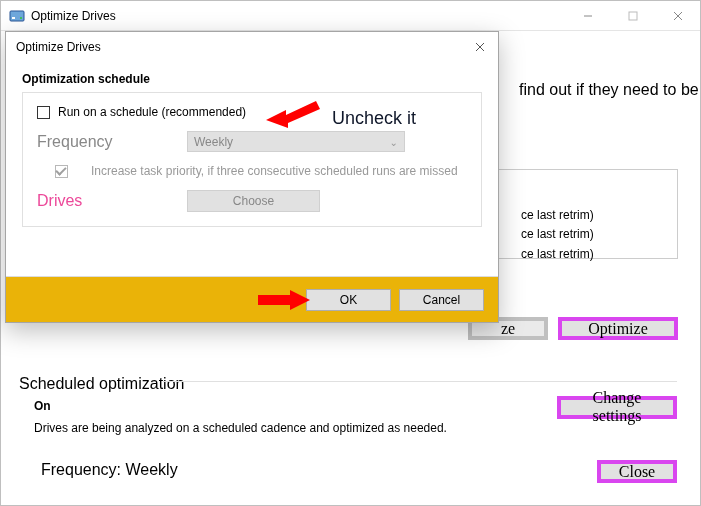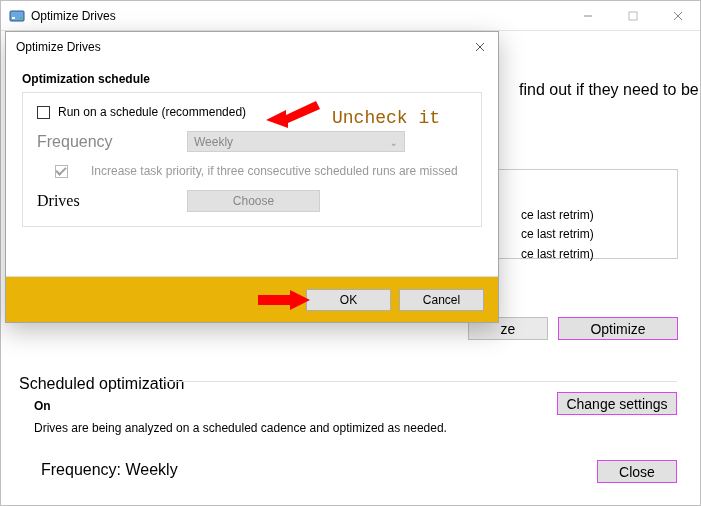--- a/index.html
+++ b/index.html
@@ -20,21 +20,21 @@
   .desc-frag { position: absolute; top: 50px; left: 518px; font-size: 16px; color: #000; }
 
   .drives-info-box { position: absolute; top: 138px; left: 31px; width: 646px; height: 90px; border: 1px solid #ccc; background: #fff; }
   .drive-row { position: absolute; font-size: 12px; color: #000; white-space: nowrap; }
   .row1 { top: 18px; left: 468px; }
   .row2 { top: 38px; left: 488px; }
   .row3 { top: 57px; left: 488px; }
   .row4 { top: 77px; left: 488px; }
 
   .mid-buttons { position: absolute; top: 286px; left: 31px; width: 646px; display: flex; justify-content: flex-end; gap: 10px; }
-  .btn { height: 23px; border: 1px solid #d946ef; background: #e1e1e1; font-size: 14px; display: inline-flex; align-items: center; justify-content: center; cursor: pointer; }
+  .btn { height: 23px; border: 4px solid #d946ef; background: #e1e1e1; font-size: 16px; display: inline-flex; align-items: center; justify-content: center; cursor: pointer; font-family: Liberation Serif, serif; }
   .btn-m { width: 80px; }
   .btn-l { width: 120px; }
   .btn.disabled-look { border-color: #c0c0c0; background: #eaeaea; color: #000; }
 
   .section-label { position: absolute; font-size: 16px; color: #000; }
   .section-label.sched { top: 344px; left: 18px; }
   .hrule { position: absolute; top: 350px; left: 162px; width: 514px; border-top: 1px solid #e0e0e0; height: 0; }
 
   .sched-on { position: absolute; top: 368px; left: 33px; font-weight: 600; }
   .sched-desc { position: absolute; top: 390px; left: 33px; font-size: 12px; }
@@ -55,35 +55,35 @@
   .modal-section-title { font-size: 12px; font-weight: 600; margin-top: 6px; }
 
   .opt-box { margin-top: 6px; border: 1px solid #e0e0e0; padding: 12px 14px 14px 14px; }
   .cbrow { display: flex; align-items: center; gap: 8px; font-size: 12px; }
   .checkbox { width: 13px; height: 13px; border: 1px solid #333; background: #fff; }
   .checkbox.disabled-check { border-color: #b8b8b8; position: relative; }
   .checkbox.disabled-check::after { content: ""; position: absolute; left: 2px; top: -1px; width: 4px; height: 8px; border: solid #a0a0a0; border-width: 0 2px 2px 0; transform: rotate(45deg); }
 
   .form-row { display: flex; align-items: center; margin-top: 12px; }
   .form-label { width: 150px; font-size: 16px; color: #888; }
-  .form-label.active { color: #000000; font-family: Liberation Serif, serif; }
+  .form-label.active { color: #ec4899; }
 
   .select-disabled { width: 218px; height: 21px; background: #e1e1e1; border: 1px solid #d0d0d0; display: flex; align-items: center; padding: 0 6px; color: #888; font-size: 12px; position: relative; }
   .select-disabled .chev { position: absolute; right: 6px; top: 50%; transform: translateY(-50%); color: #999; font-size: 10px; }
 
   .priority-row { margin-top: 12px; margin-left: 18px; display: flex; align-items: center; gap: 23px; font-size: 12px; color: #999; }
 
   .choose-btn { width: 133px; height: 22px; background: #e1e1e1; border: 1px solid #d0d0d0; color: #888; font-size: 12px; display: flex; align-items: center; justify-content: center; }
 
   .modal-footer { position: absolute; left: 0; right: 0; bottom: 0; height: 46px; background: #eab308; border-top: 1px solid #dcdcdc; display: flex; align-items: center; justify-content: flex-end; gap: 8px; padding: 0 14px; }
   .modal-footer .btn-f { width: 85px; height: 22px; border: 1px solid #adadad; background: #e1e1e1; font-size: 12px; display:flex; align-items:center; justify-content:center; cursor:pointer; }
 
   
   .anno { position: absolute; pointer-events: none; }
-  .anno-text { color: #a16207; font-size: 18px; font-weight: 500; font-family: Liberation Mono, monospace; }
+  .anno-text { color: #0f172a; font-size: 18px; font-weight: 500; }
   .arrow svg { display:block; }
 </style>
 </head>
 <body>
 
 <div class="parent-window">
   <div class="parent-titlebar">
     <span class="title-icon">
       <svg viewBox="0 0 16 16">
           <rect x="1" y="3" width="14" height="10" rx="1" fill="#6fa8dc" stroke="#2b5797"></rect>

